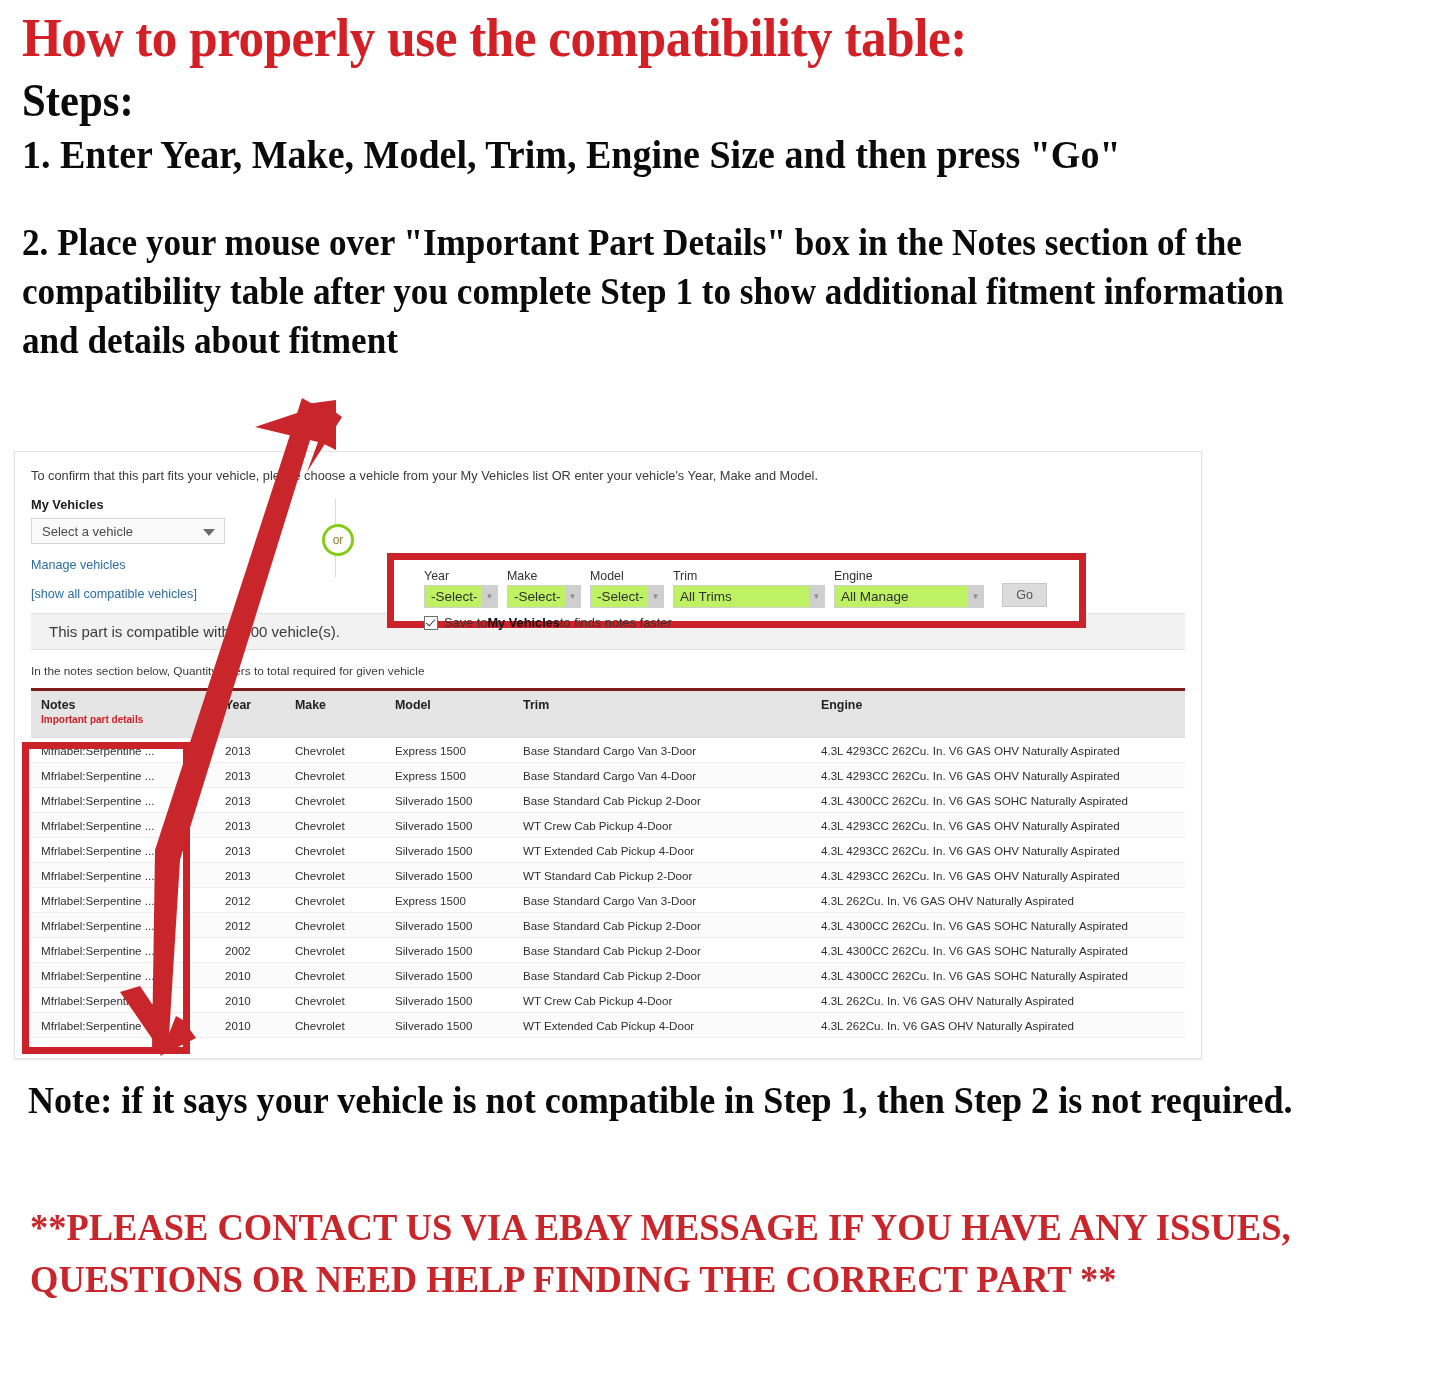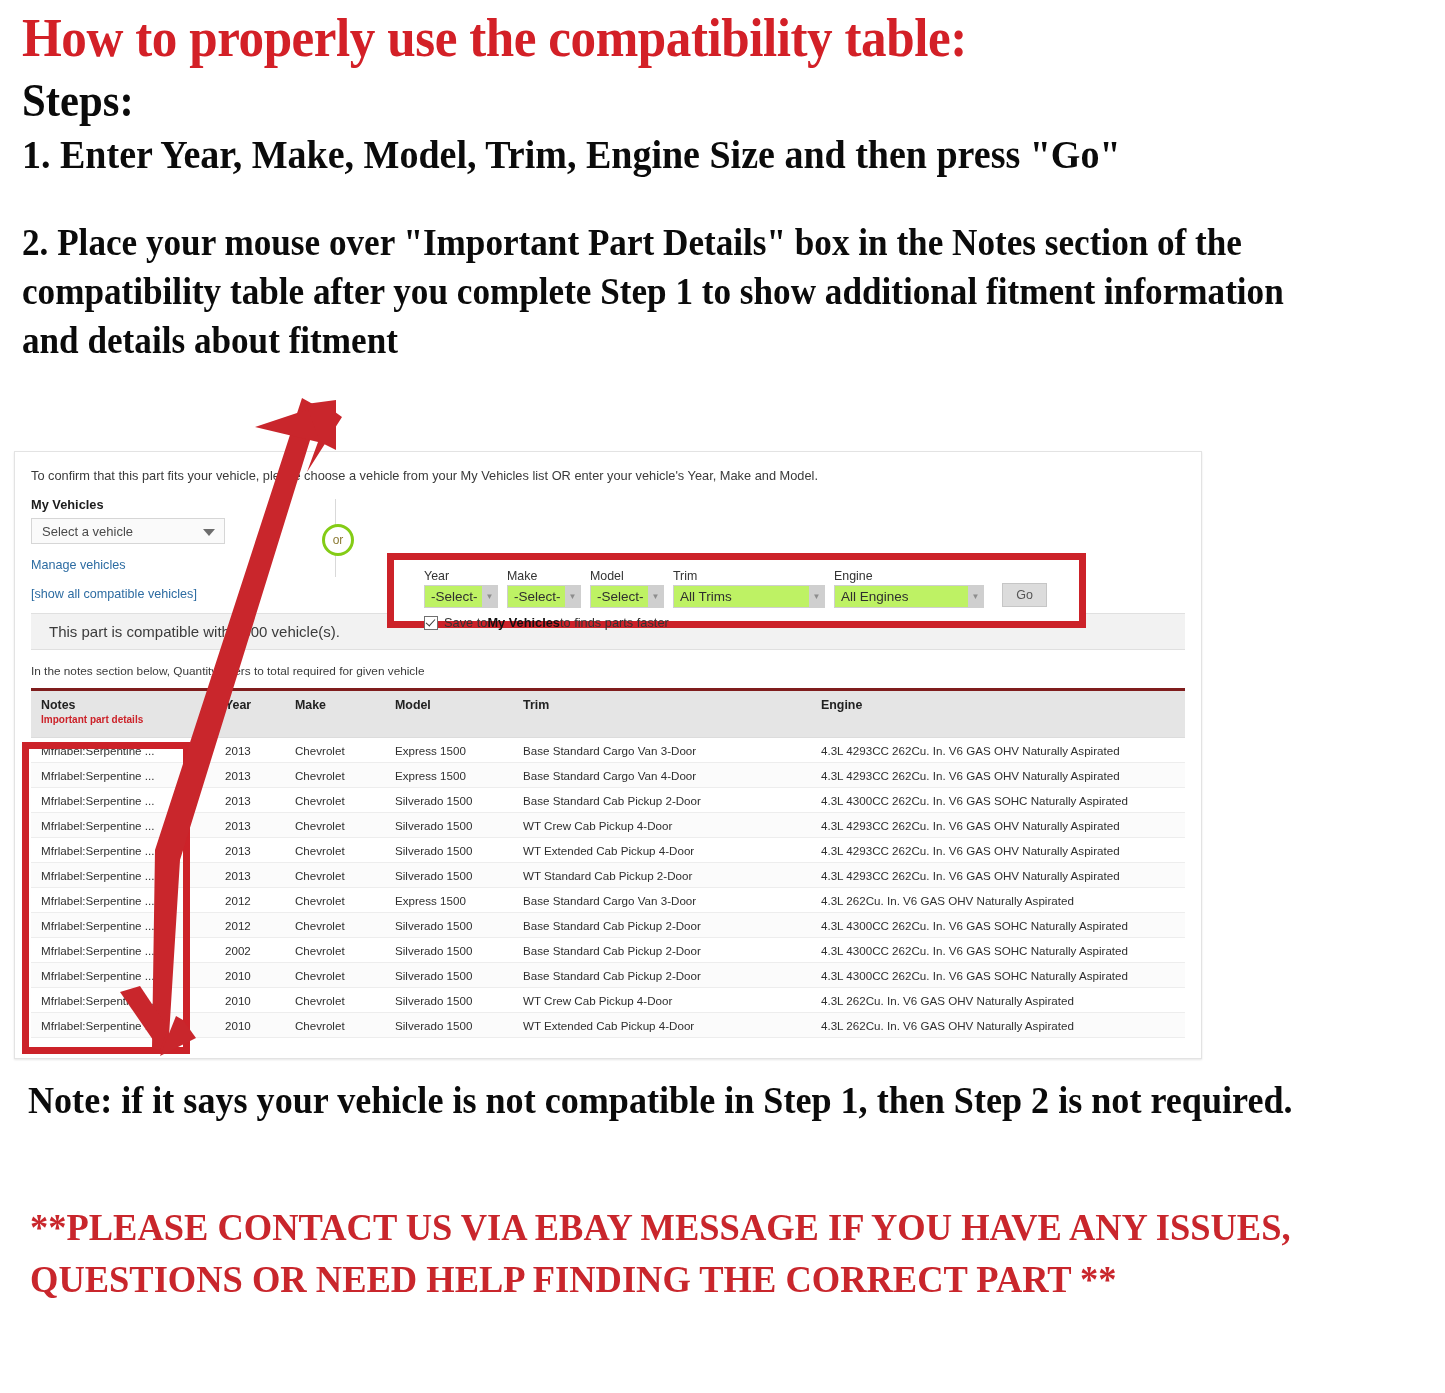--- a/index.html
+++ b/index.html
@@ -436,33 +436,33 @@
             <span class="field-label">Trim</span>
             <div class="sel w-trim">
               <span>All Trims</span>
               <span class="arrow">▼</span>
             </div>
           </div>
 
           <div class="field">
             <span class="field-label">Engine</span>
             <div class="sel w-engine">
-              <span>All Engines</span>
+              <span>All Manage</span>
               <span class="arrow">▼</span>
             </div>
           </div>
 
           <div class="go-btn">Go</div>
         </div>
 
         <div class="save-row">
           <span class="chk"></span>
           <span>Save to </span>
             <b>My Vehicles</b>
-            <span> to finds parts faster</span>
+            <span> to finds notes faster</span>
         </div>
       </div>
     </div>
 
     <div class="showall">[show all compatible vehicles]</div>
     <div class="compat-banner">This part is compatible with 1000 vehicle(s).</div>
     <div class="qty-note">In the notes section below, Quantity refers to total required for given vehicle</div>
 
     <table class="compat">
       <thead>

